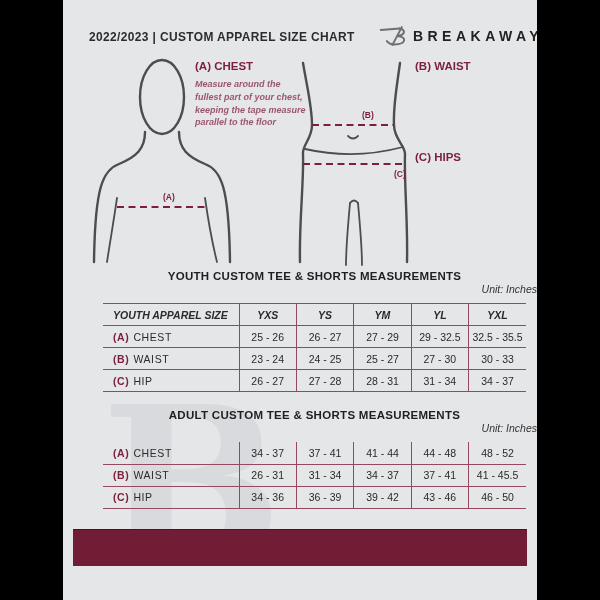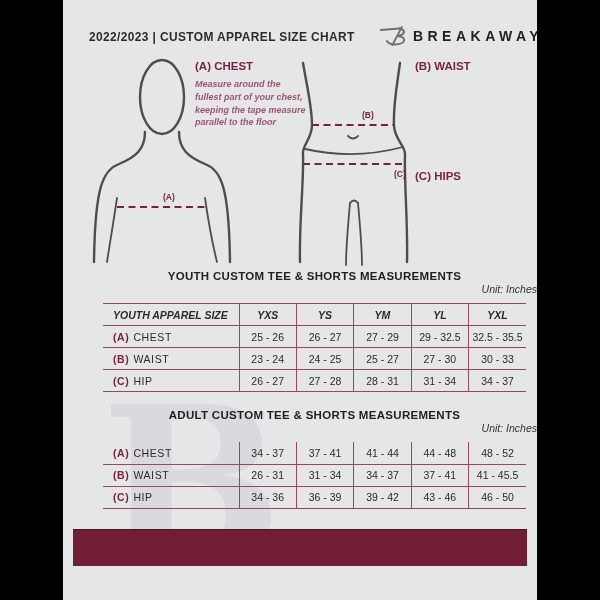--- a/index.html
+++ b/index.html
@@ -136,21 +136,21 @@
       <div class="marker" style="left:299px; top:58px;">(B)</div>
       <div class="marker" style="left:331px; top:117px;">(C)</div>
 
       <div class="guide-block" style="left:132px; top:8px; width:112px;">
         <div class="guide-title">(A) CHEST</div>
         <div class="guide-text">Measure around the fullest part of your chest, keeping the tape measure parallel to the floor</div>
       </div>
       <div class="guide-block" style="left:352px; top:8px; width:112px;">
         <div class="guide-title">(B) WAIST</div>
       </div>
-      <div class="guide-block" style="left:352px; top:118px; width:118px;">
+      <div class="guide-block" style="left:352px; top:99px; width:118px;">
         <div class="guide-title">(C) HIPS</div>
       </div>
     </div>
 
     <div class="tbl-section youth-sec">
       <div class="tbl-title">YOUTH CUSTOM TEE &amp; SHORTS MEASUREMENTS</div>
       <div class="tbl-unit">Unit: Inches</div>
       <table>
         <tbody>
             <tr>

